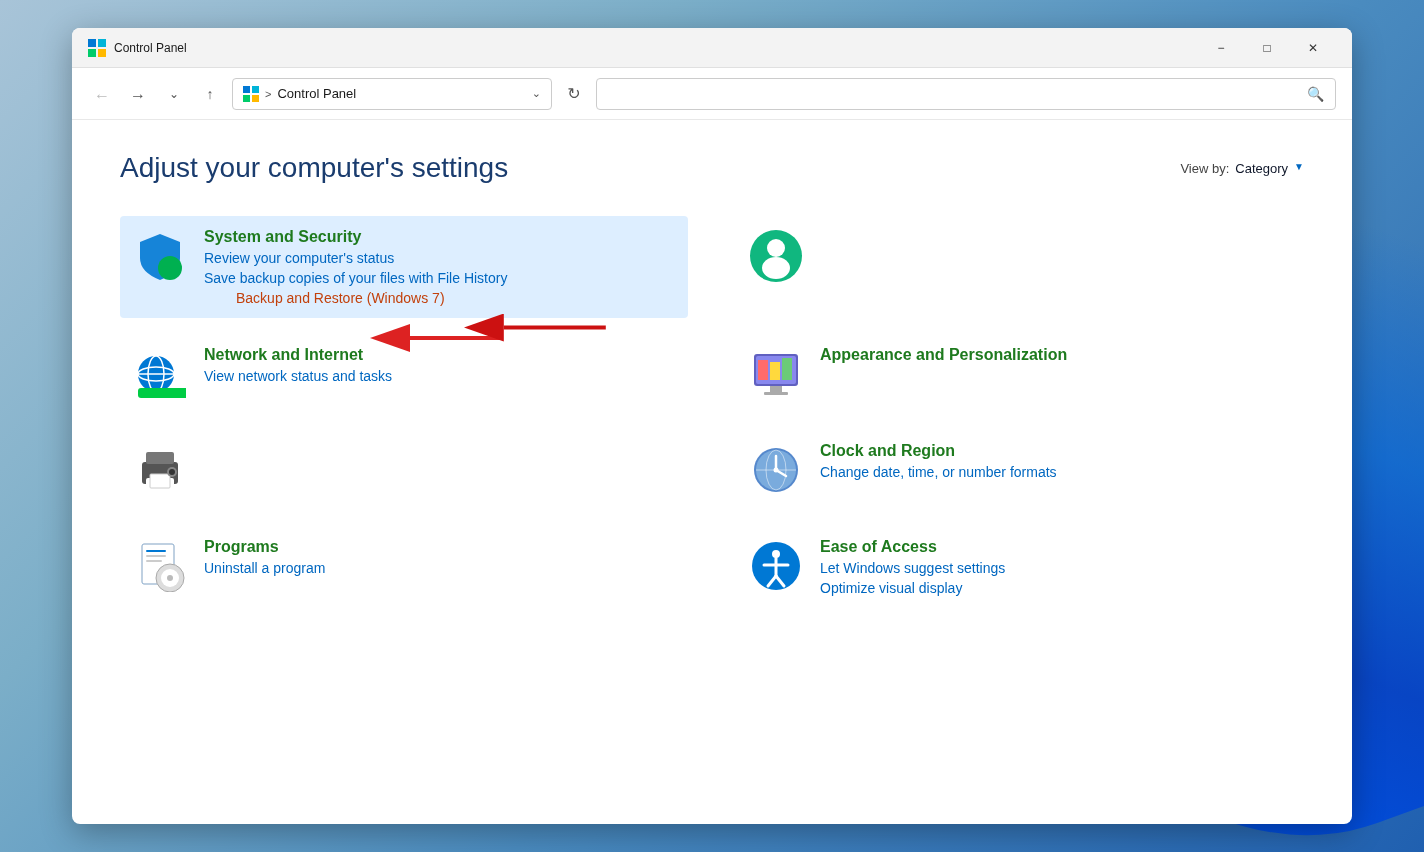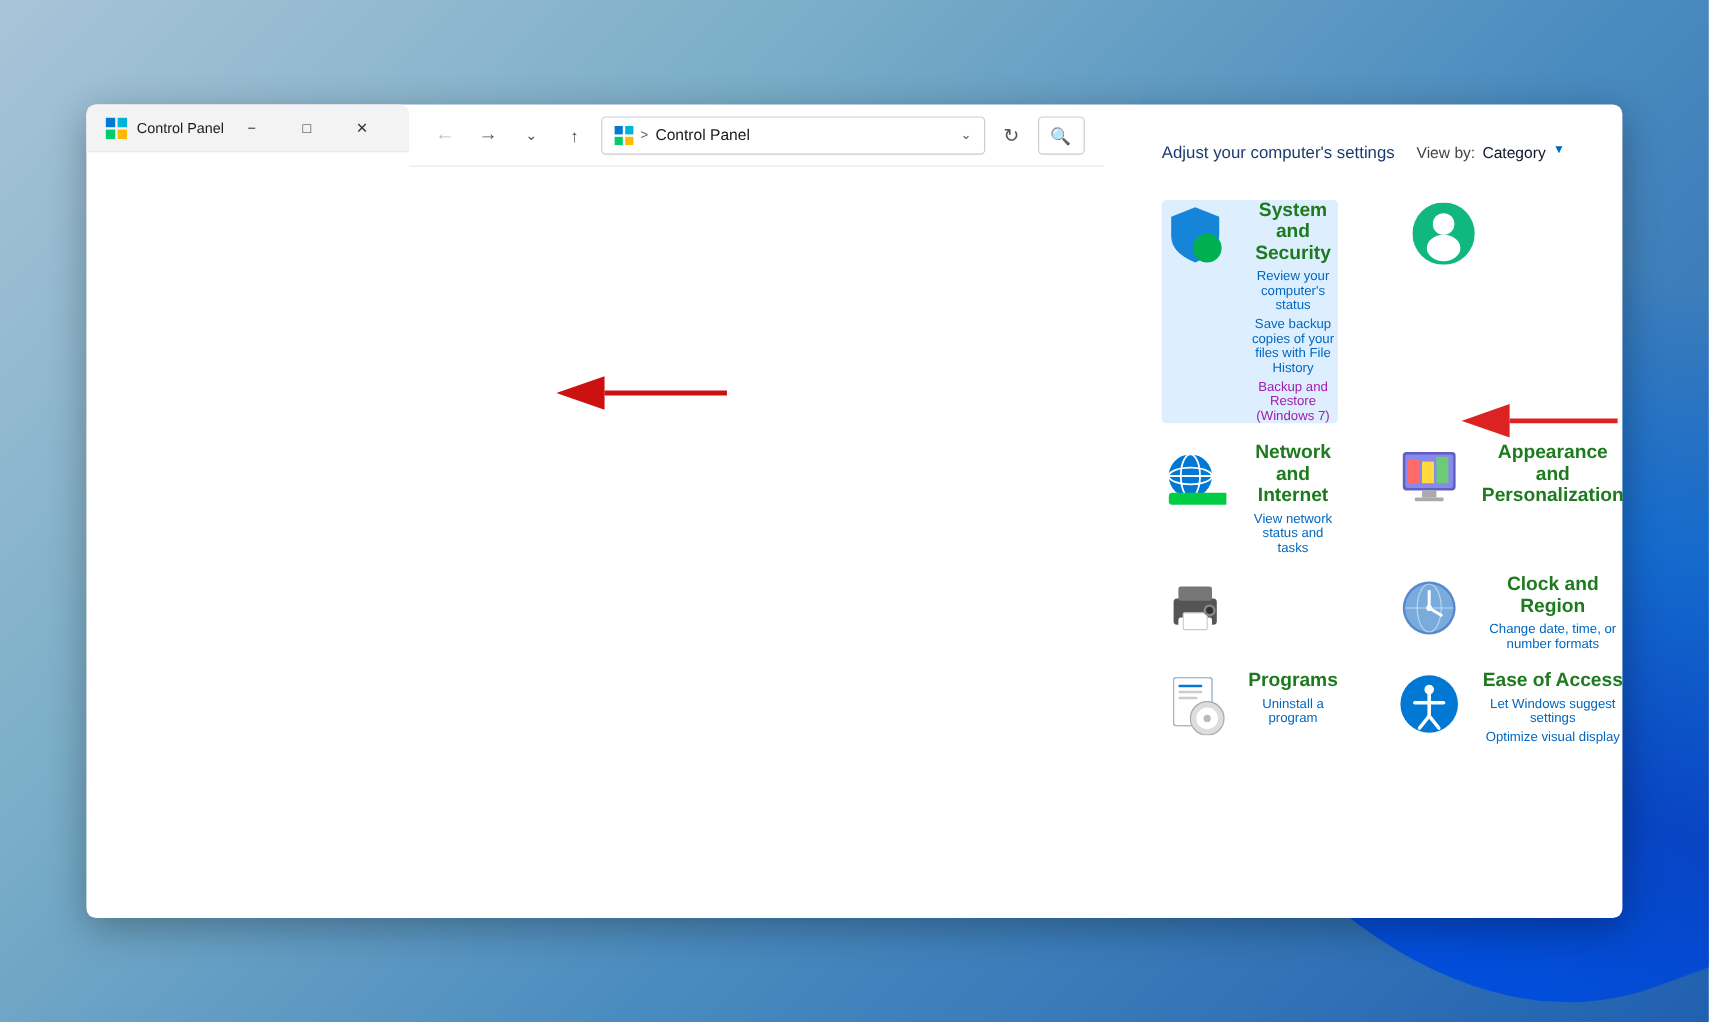--- a/index.html
+++ b/index.html
@@ -25,26 +25,26 @@
       width: 600px;
       height: 900px;
       background: linear-gradient(220deg, transparent 30%, rgba(0,100,220,0.6) 50%, rgba(0,60,200,0.8) 70%, #0050e0 90%);
       border-radius: 60% 40% 40% 60%;
       transform: rotate(-20deg);
       pointer-events: none;
     }
 
     .window {
       width: 1280px;
-      height: 678px;
+      height: 796px;
       background: #ffffff;
       border-radius: 8px;
       box-shadow: 0 8px 32px rgba(0,0,0,0.3);
       display: flex;
-      flex-direction: row;
+      flex-direction: column;
       position: relative;
       z-index: 10;
     }
 
     
     .title-bar {
       display: flex;
       align-items: center;
       padding: 0 16px;
       height: 40px;
@@ -180,21 +180,21 @@
     }
 
     .content-header {
       display: flex;
       justify-content: space-between;
       align-items: center;
       margin-bottom: 32px;
     }
 
     .page-title {
-      font-size: 14px;
+      font-size: 28px;
       font-weight: 400;
       color: #1a3c6e;
     }
 
     .view-by {
       display: flex;
       gap: 6px;
       font-size: 13px;
       color: #444;
     }
@@ -217,22 +217,22 @@
     .categories {
       display: grid;
       grid-template-columns: 1fr 1fr;
       gap: 16px 48px;
     }
 
     .category-item {
       display: flex;
       align-items: flex-start;
       gap: 16px;
+      padding: 12px;
       border-radius: 4px;
-      text-align: center;
     }
 
     .category-item.highlighted {
       background: #ddeeff;
     }
 
     .category-icon {
       width: 56px;
       height: 56px;
       flex-shrink: 0;
@@ -248,21 +248,21 @@
     }
 
     .category-title {
       font-size: 16px;
       font-weight: 600;
       color: #1e7a1e;
       cursor: pointer;
     }
 
     .category-link {
-      font-size: 11px;
+      font-size: 14px;
       color: #0067c0;
       cursor: pointer;
     }
 
     
     .cp-small-icon {
       width: 16px;
       height: 16px;
       display: inline-block;
     }
@@ -342,21 +342,21 @@
             <path d="M26 4 L46 12 L46 28 Q46 42 26 50 Q6 42 6 28 L6 12 Z" fill="#0078d4" opacity="0.9"></path>
 
             <circle cx="36" cy="38" r="12" fill="#00b050"></circle>
             <circle cx="32" cy="42" r="6" fill="#00b050"></circle>
           </svg>
         </div>
         <div class="category-text">
           <span class="category-title">System and Security</span>
           <span class="category-link">Review your computer's status</span>
           <span class="category-link">Save backup copies of your files with File History</span>
-          <span class="category-link" style="color:#a21caf;">Backup and Restore (Windows 7)</span>
+          <span class="category-link" style="color:#c2410c;margin-left:32px;">Backup and Restore (Windows 7)</span>
         </div>
       </div>
 
       <div class="category-item" style="padding-left:12px;">
         <div class="category-icon">
           <svg width="52" height="52" viewBox="0 0 52 52">
 
             <circle cx="26" cy="26" r="26" fill="#10b77f"></circle>
 
             <circle cx="26" cy="18" r="9" fill="white"></circle>

